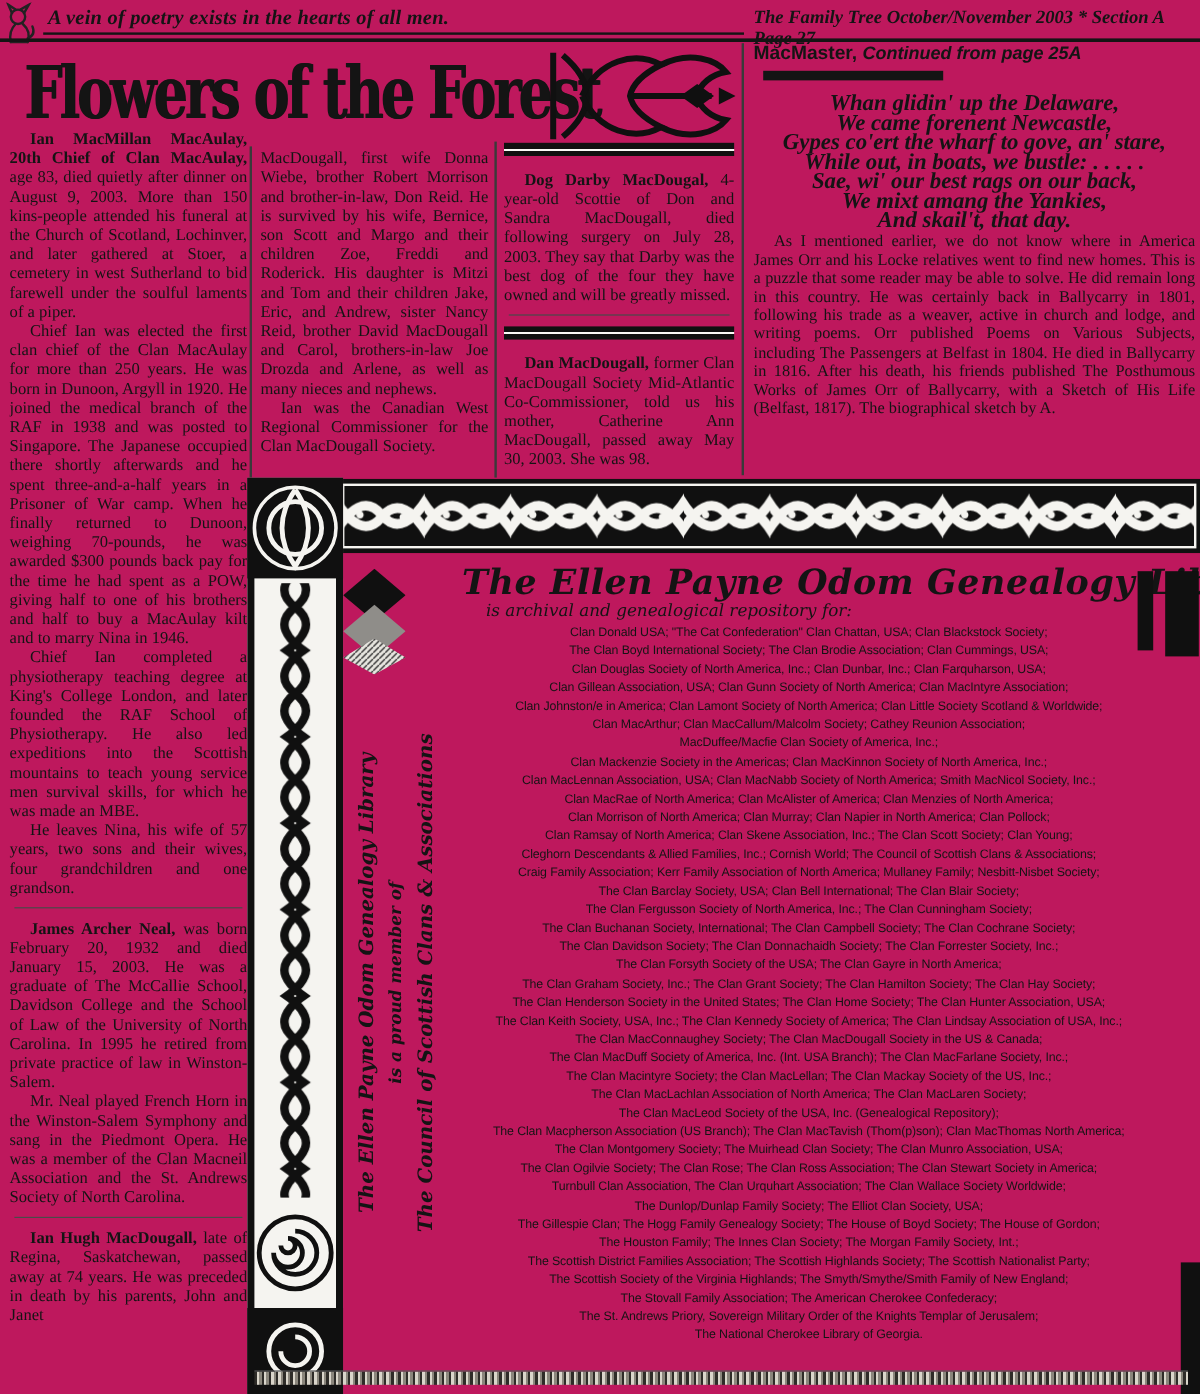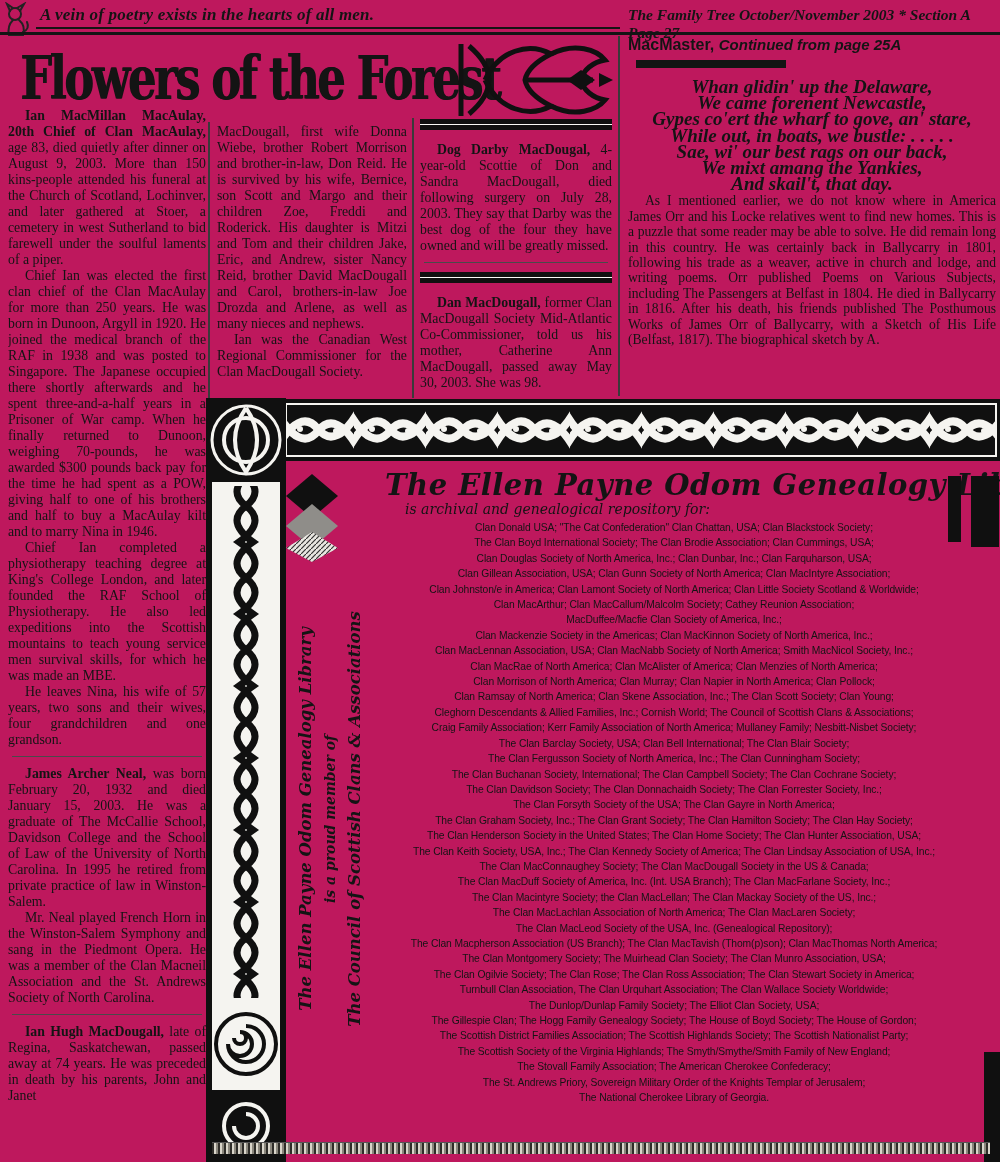--- a/index.html
+++ b/index.html
@@ -246,20 +246,21 @@
       <div class="clan-line">The Clan MacDuff Society of America, Inc. (Int. USA Branch); The Clan MacFarlane Society, Inc.;</div>
       <div class="clan-line">The Clan Macintyre Society; the Clan MacLellan; The Clan Mackay Society of the US, Inc.;</div>
       <div class="clan-line">The Clan MacLachlan Association of North America; The Clan MacLaren Society;</div>
       <div class="clan-line">The Clan MacLeod Society of the USA, Inc. (Genealogical Repository);</div>
       <div class="clan-line">The Clan Macpherson Association (US Branch); The Clan MacTavish (Thom(p)son); Clan MacThomas North America;</div>
       <div class="clan-line">The Clan Montgomery Society; The Muirhead Clan Society; The Clan Munro Association, USA;</div>
       <div class="clan-line">The Clan Ogilvie Society; The Clan Rose; The Clan Ross Association; The Clan Stewart Society in America;</div>
       <div class="clan-line">Turnbull Clan Association, The Clan Urquhart Association; The Clan Wallace Society Worldwide;</div>
       <div class="clan-line">The Dunlop/Dunlap Family Society; The Elliot Clan Society, USA;</div>
       <div class="clan-line">The Gillespie Clan; The Hogg Family Genealogy Society; The House of Boyd Society; The House of Gordon;</div>
+      <div class="clan-line">The Houston Family; The Innes Clan Society; The Morgan Family Society, Int.;</div>
       <div class="clan-line">The Scottish District Families Association; The Scottish Highlands Society; The Scottish Nationalist Party;</div>
       <div class="clan-line">The Scottish Society of the Virginia Highlands; The Smyth/Smythe/Smith Family of New England;</div>
       <div class="clan-line">The Stovall Family Association; The American Cherokee Confederacy;</div>
       <div class="clan-line">The St. Andrews Priory, Sovereign Military Order of the Knights Templar of Jerusalem;</div>
       <div class="clan-line">The National Cherokee Library of Georgia.</div>
     </div>
 
   <div class="side-line side1">The Ellen Payne Odom Genealogy Library</div>
   <div class="side-line side2">is a proud member of</div>
   <div class="side-line side3">The Council of Scottish Clans &amp; Associations</div>

